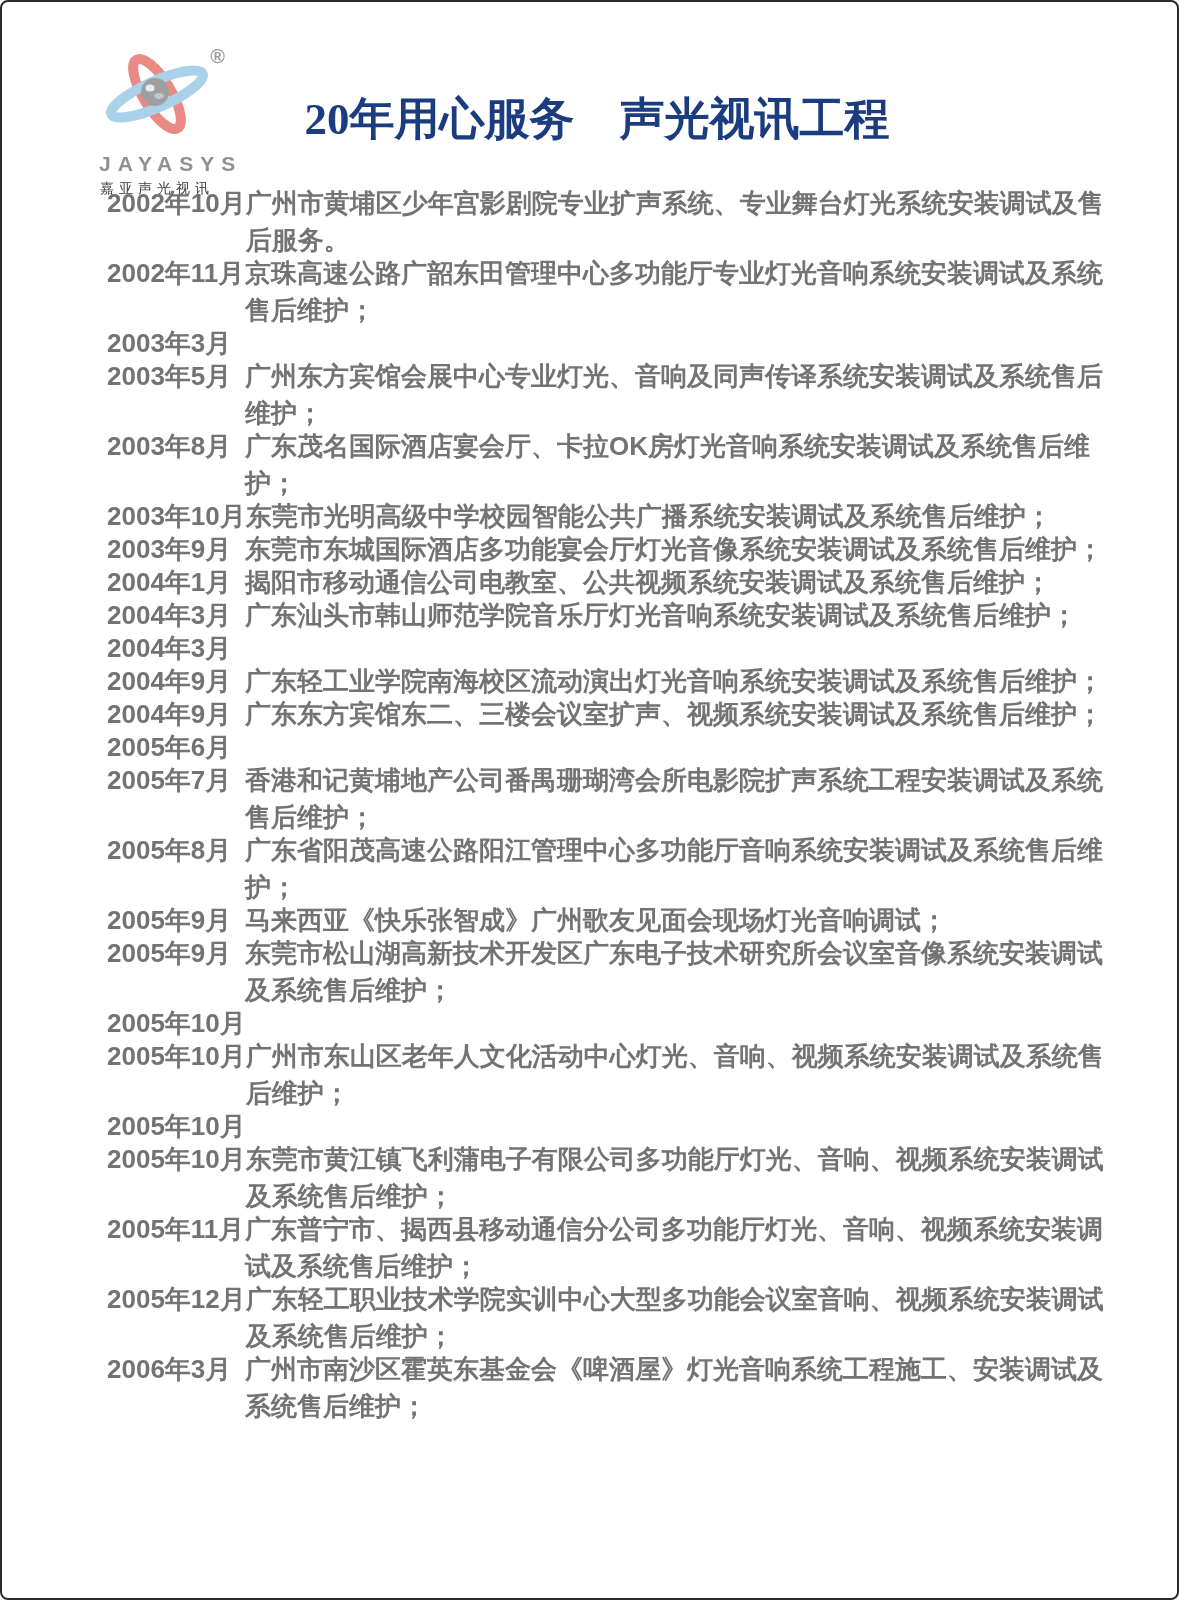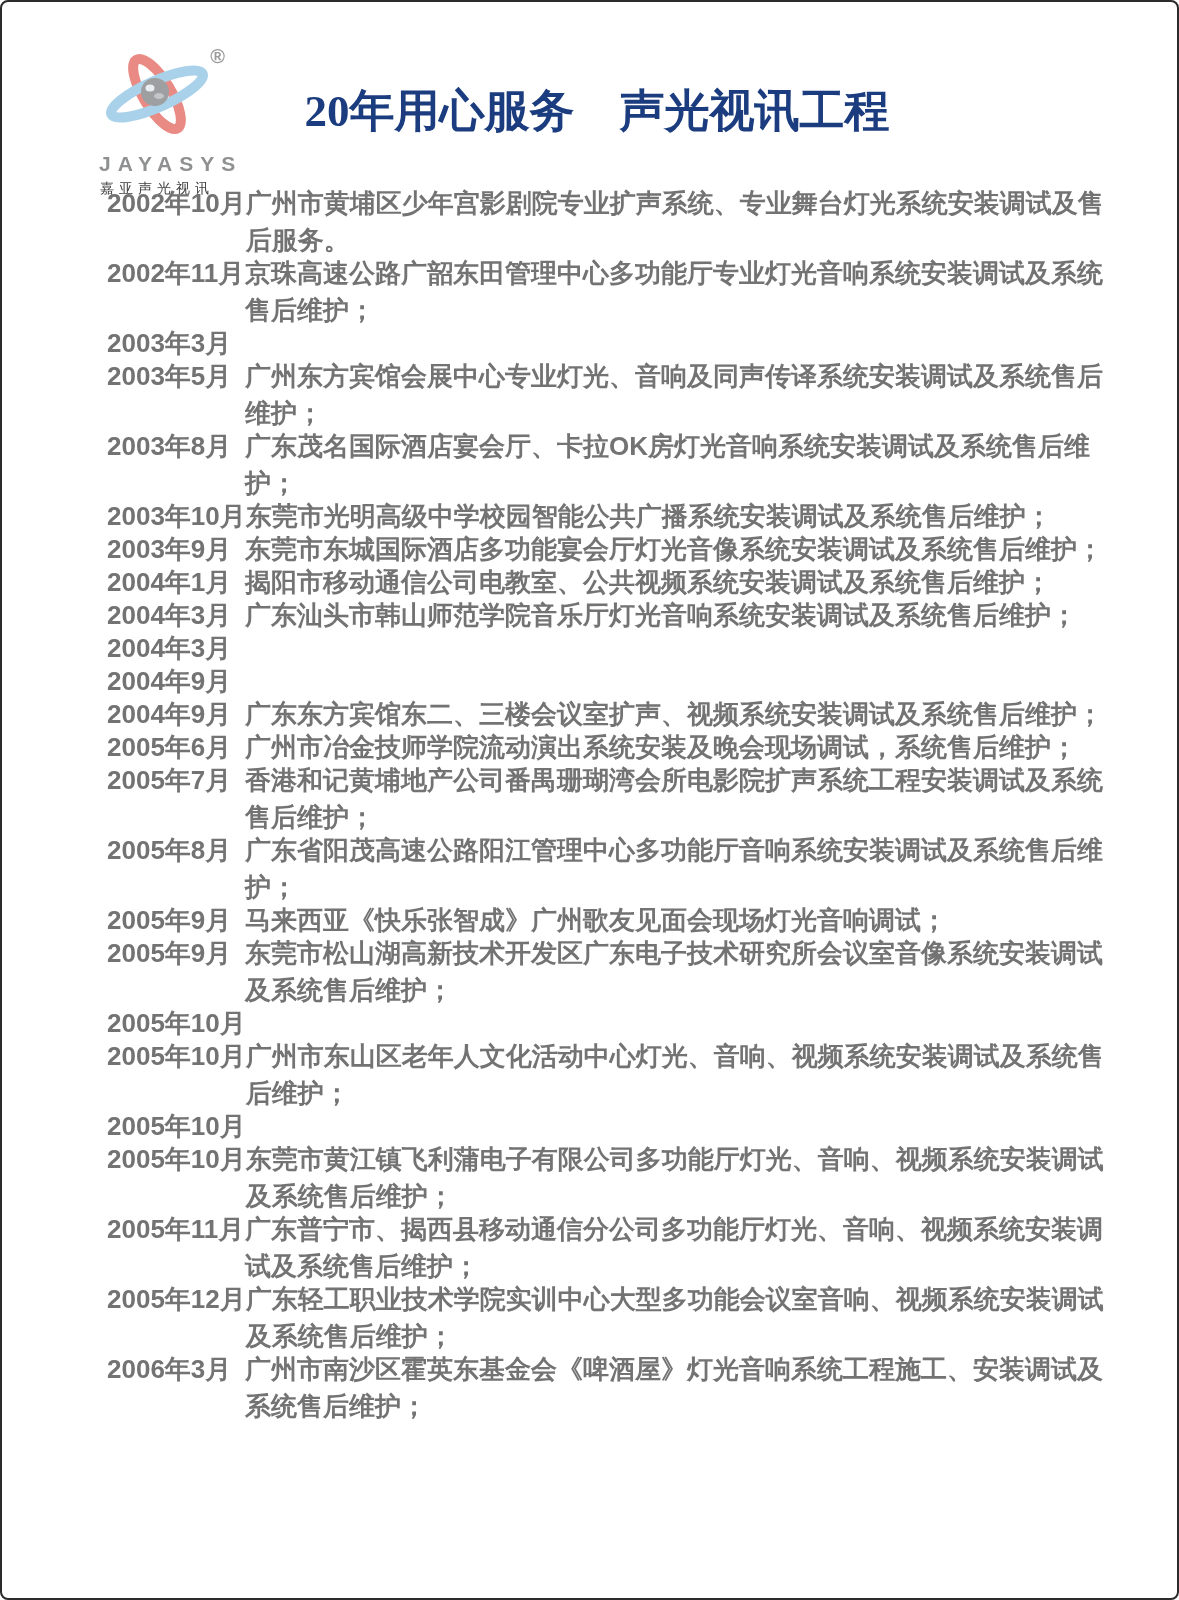--- a/index.html
+++ b/index.html
@@ -48,21 +48,21 @@
     font-size: 14px;
     letter-spacing: 5px;
     color: #404040;
     white-space: nowrap;
   }
 
   
   .page-title {
     position: absolute;
     left: 0; right: 0;
-    top: 84px;
+    top: 92px;
     margin: 0;
     text-align: center;
     font-family: "Liberation Serif", "DejaVu Serif", serif;
     font-weight: bold;
     font-size: 45px;
     line-height: 1.15;
     color: #1b3c7e;
     white-space: nowrap;
     padding-left: 15px;
   }
@@ -161,30 +161,30 @@
     <span class="entry-date">2004年3月</span>
     <span class="entry-text">广东汕头市韩山师范学院音乐厅灯光音响系统安装调试及系统售后维护；</span>
   </div>
 
   <div class="entry">
     <span class="entry-date">2004年3月</span>
   </div>
 
   <div class="entry">
     <span class="entry-date">2004年9月</span>
+    <span class="entry-text">广东轻工业学院南海校区流动演出灯光音响系统安装调试及系统售后维护；</span>
   </div>
 
   <div class="entry">
     <span class="entry-date">2004年9月</span>
     <span class="entry-text">广东东方宾馆东二、三楼会议室扩声、视频系统安装调试及系统售后维护；</span>
   </div>
 
   <div class="entry">
     <span class="entry-date">2005年6月</span>
-    <span class="entry-text">广州市冶金技师学院流动演出系统安装及晚会现场调试，系统售后维护；</span>
   </div>
 
   <div class="entry">
     <span class="entry-date">2005年7月</span>
     <span class="entry-text">香港和记黄埔地产公司番禺珊瑚湾会所电影院扩声系统工程安装调试及系统售后维护；</span>
   </div>
 
   <div class="entry">
     <span class="entry-date">2005年8月</span>
     <span class="entry-text">广东省阳茂高速公路阳江管理中心多功能厅音响系统安装调试及系统售后维护；</span>

